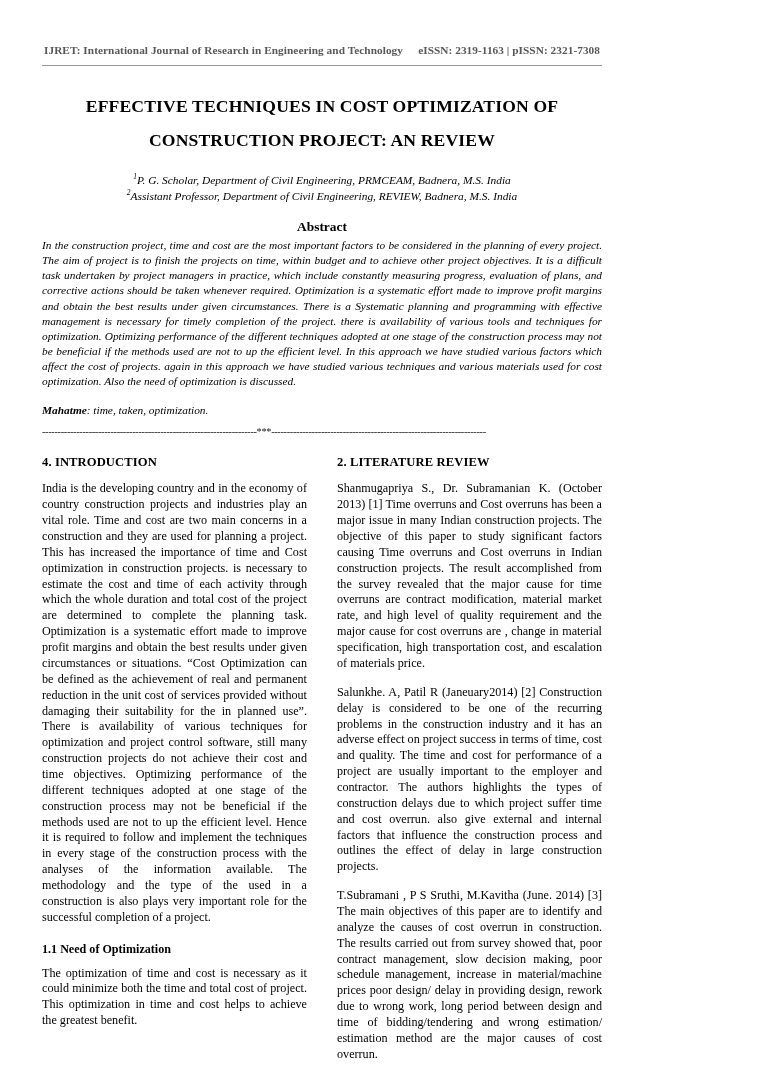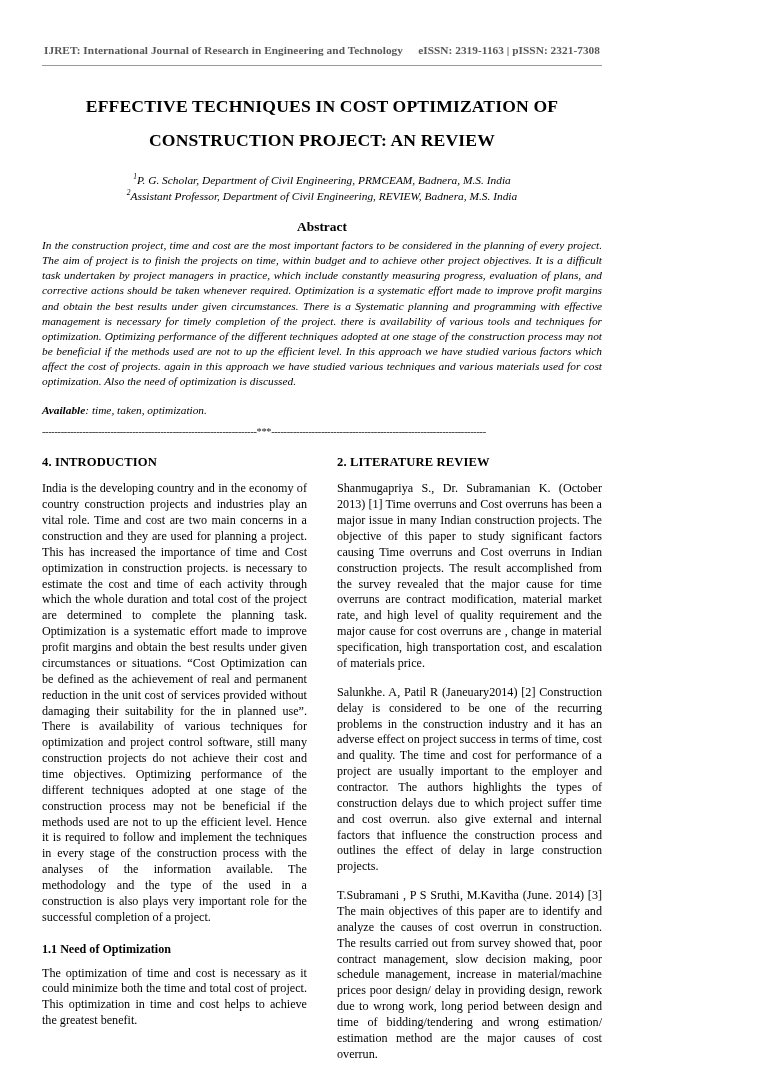--- a/index.html
+++ b/index.html
@@ -179,21 +179,21 @@
 
   <div class="affils">
     <div><sup>1</sup><span>P. G. Scholar, Department of Civil Engineering, PRMCEAM, Badnera, M.S. India</span></div>
     <div><sup>2</sup><span>Assistant Professor, Department of Civil Engineering, REVIEW, Badnera, M.S. India</span></div>
   </div>
 
   <div class="abs-head">Abstract</div>
   <div class="abs-body">In the construction project, time and cost are the most important factors to be considered in the planning of every project. The aim of project  is to finish the projects on time, within budget and to achieve other project objectives. It is a difficult task undertaken by project managers in practice, which include constantly measuring progress, evaluation of  plans, and corrective actions should be taken whenever required. Optimization is a systematic effort made to improve profit margins and obtain the best results under given circumstances.  There is a Systematic planning and programming with effective management is necessary for timely completion of the project. there is availability of  various tools and techniques for optimization. Optimizing performance of the different techniques adopted at one stage of the construction process may not be beneficial if the methods used are not to up the efficient level. In this approach we have studied various factors which affect the cost of projects. again in this approach we have studied various techniques and various materials used for cost optimization. Also the need of optimization is discussed.</div>
 
   <div class="keywords">
-    <b>Available</b><span>: time, taken, optimization.</span>
+    <b>Mahatme</b><span>: time, taken, optimization.</span>
   </div>
 
   <div class="sep">---------------------------------------------------------------------***---------------------------------------------------------------------</div>
 
   <div class="cols">
 
     <div class="col">
       <h2 class="sec">4. INTRODUCTION</h2>
       <p class="body">India is the developing country and in the economy of country construction projects and industries play an vital role. Time and cost are two main concerns in a construction and they are used for planning a project. This has increased the importance of time and Cost optimization in construction projects.  is necessary to estimate the cost and time of each activity through which the whole duration and total cost of the project are determined to complete the planning task. Optimization is a systematic effort made to improve profit margins and obtain the best results under given circumstances or situations. “Cost Optimization can be defined as the achievement of real and permanent reduction in the unit cost of services  provided without damaging their suitability for the in planned use”. There is availability of various  techniques  for optimization and project control software, still many construction projects do not achieve their cost and time objectives. Optimizing performance of the different techniques adopted at one stage of the construction process may not be beneficial if the methods used are not to up the efficient level. Hence it is required to follow and implement the techniques in every stage of the construction process with the analyses of the information available.  The methodology and the type of the used in a construction is also plays very important role for the successful completion of a project.</p>
       <h3 class="sub">1.1 Need of Optimization</h3>

